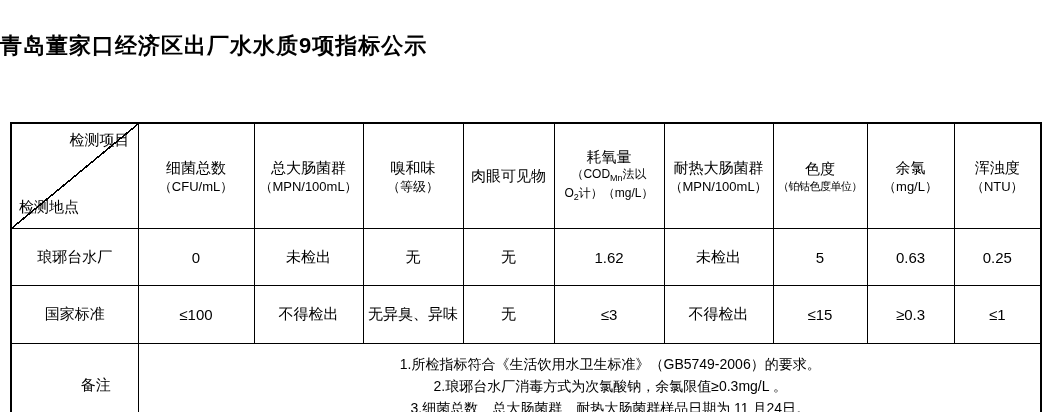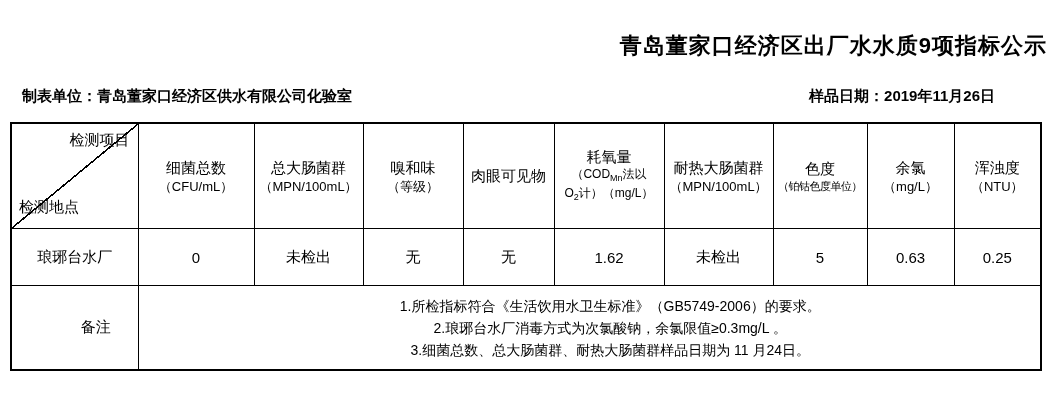--- a/index.html
+++ b/index.html
@@ -14,21 +14,21 @@
     width: 1047px;
     height: 412px;
     background: #ffffff;
     overflow: hidden;
   }
   .title {
     position: absolute;
     top: 31px;
     left: 0;
     width: 100%;
-    text-align: right;
+    text-align: left;
     font-size: 22px;
     font-weight: bold;
     letter-spacing: 1px;
   }
   .meta {
     position: absolute;
     top: 87px;
     left: 22px;
     right: 52px;
     display: flex;
@@ -96,24 +96,20 @@
     white-space: nowrap;
   }
 </style>
 </head>
 <body>
 
 <div class="page">
 
   <div class="title">青岛董家口经济区出厂水水质9项指标公示</div>
 
-  <div class="meta">
-    <span>制表单位：青岛董家口经济区供水有限公司化验室</span>
-    <span>样品日期：2019年11月26日</span>
-  </div>
 
   <div class="tbl-wrap">
     <table class="tbl">
       <colgroup>
         <col style="width:127px">
           <col style="width:116px">
           <col style="width:109px">
         <col style="width:100px">
           <col style="width:91px">
           <col style="width:110px">
@@ -173,20 +169,32 @@
         <td>未检出</td>
         <td>无</td>
         <td>无</td>
         <td>1.62</td>
         <td>未检出</td>
         <td>5</td>
         <td>0.63</td>
         <td>0.25</td>
       </tr>
 
+      <tr class="r2">
+        <td>国家标准</td>
+        <td>≤100</td>
+        <td>不得检出</td>
+        <td>无异臭、异味</td>
+        <td>无</td>
+        <td>≤3</td>
+        <td>不得检出</td>
+        <td>≤15</td>
+        <td>≥0.3</td>
+        <td>≤1</td>
+      </tr>
 
       <tr class="rem">
         <td>备注</td>
         <td class="notes-cell" colspan="9">
           <div class="note-line">1.所检指标符合《生活饮用水卫生标准》（GB5749-2006）的要求。</div>
           <div class="note-line">2.琅琊台水厂消毒方式为次氯酸钠，余氯限值≥0.3mg/L 。</div>
           <div class="note-line">3.细菌总数、总大肠菌群、耐热大肠菌群样品日期为 11 月24日。</div>
         </td>
       </tr>
     </tbody>

